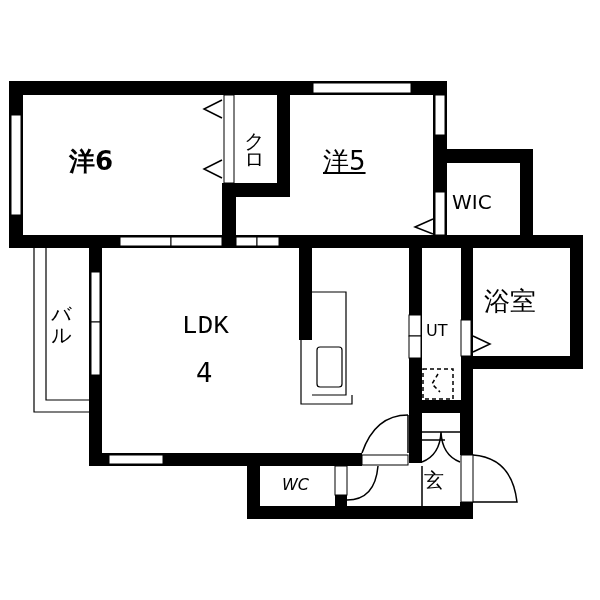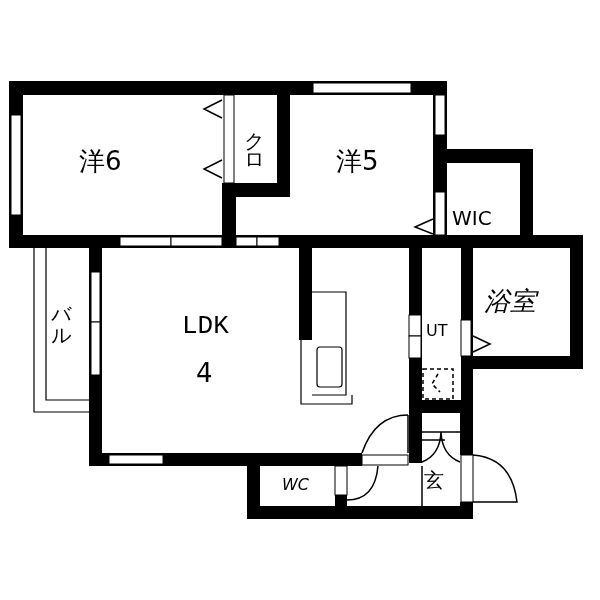--- a/index.html
+++ b/index.html
@@ -95,24 +95,24 @@
       <polyline points="312,292 346,292 346,395 312,395"></polyline>
       <polyline points="301,340 301,404 352,404 352,395"></polyline>
       <rect x="317" y="347" width="25" height="40" rx="3"></rect>
     </g>
     <g fill="none" stroke="#000" stroke-width="1.5" stroke-dasharray="4,3">
       <rect x="423" y="369" width="30" height="30"></rect>
       <polyline points="438,374 432,384 440,392"></polyline>
     </g>
   </svg>
 
-  <div class="label room-mid" style="left:79px;top:148px;">洋6</div>
+  <div class="label room-mid" style="left:69px;top:148px;font-weight:bold;">洋6</div>
   <div class="label room-small vert" style="left:245px;top:118px;">クロ</div>
-  <div class="label room-mid" style="left:336px;top:148px;">洋5</div>
-  <div class="label room-small" style="left:452px;top:192px;margin-top:16px;">WIC</div>
+  <div class="label room-mid" style="left:323px;top:148px;text-decoration:underline;">洋5</div>
+  <div class="label room-small" style="left:452px;top:192px;">WIC</div>
   <div class="label room-mid" style="left:182px;top:313px;font-family:Liberation Mono, monospace;">LDK</div>
   <div class="label room-mid" style="left:196px;top:360px;">4</div>
   <div class="label room-small vert" style="left:52px;top:292px;">バル</div>
-  <div class="label room-mid" style="left:484px;top:288px;font-style:italic;">浴室</div>
+  <div class="label room-mid" style="left:484px;top:288px;">浴室</div>
   <div class="label room-tiny" style="left:426px;top:323px;">UT</div>
   <div class="label room-tiny" style="left:282px;top:477px;font-style:italic;">WC</div>
   <div class="label room-small" style="left:424px;top:470px;">玄</div>
 </div>
 
 </body></html>

